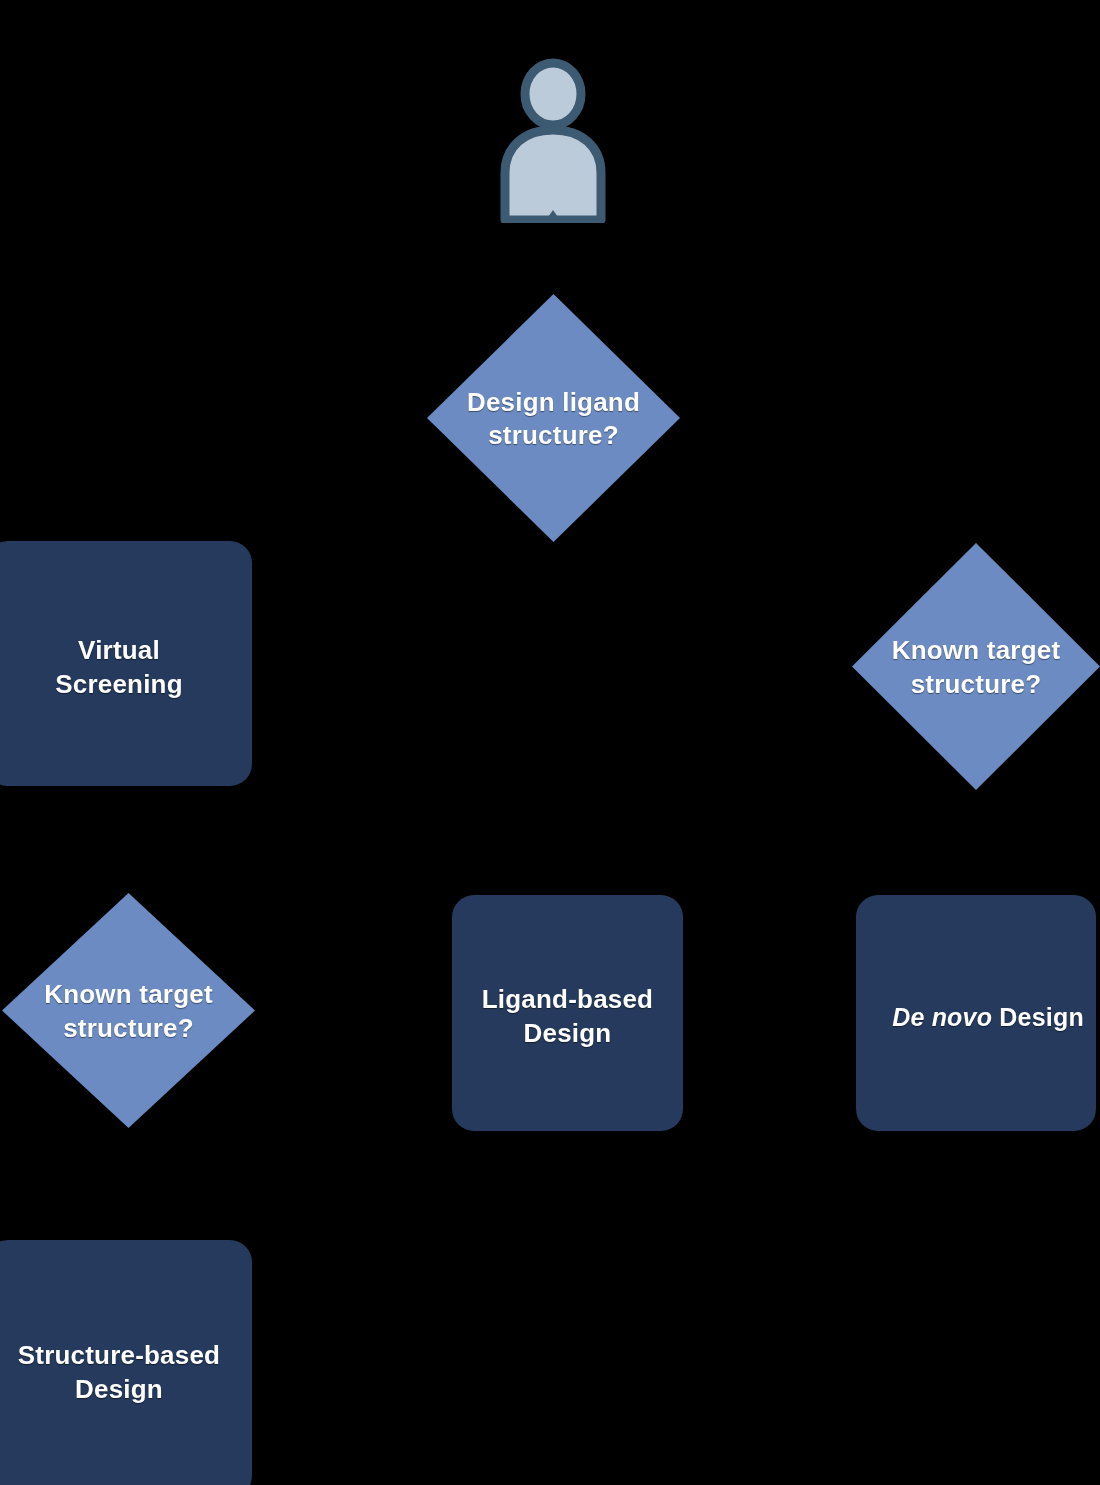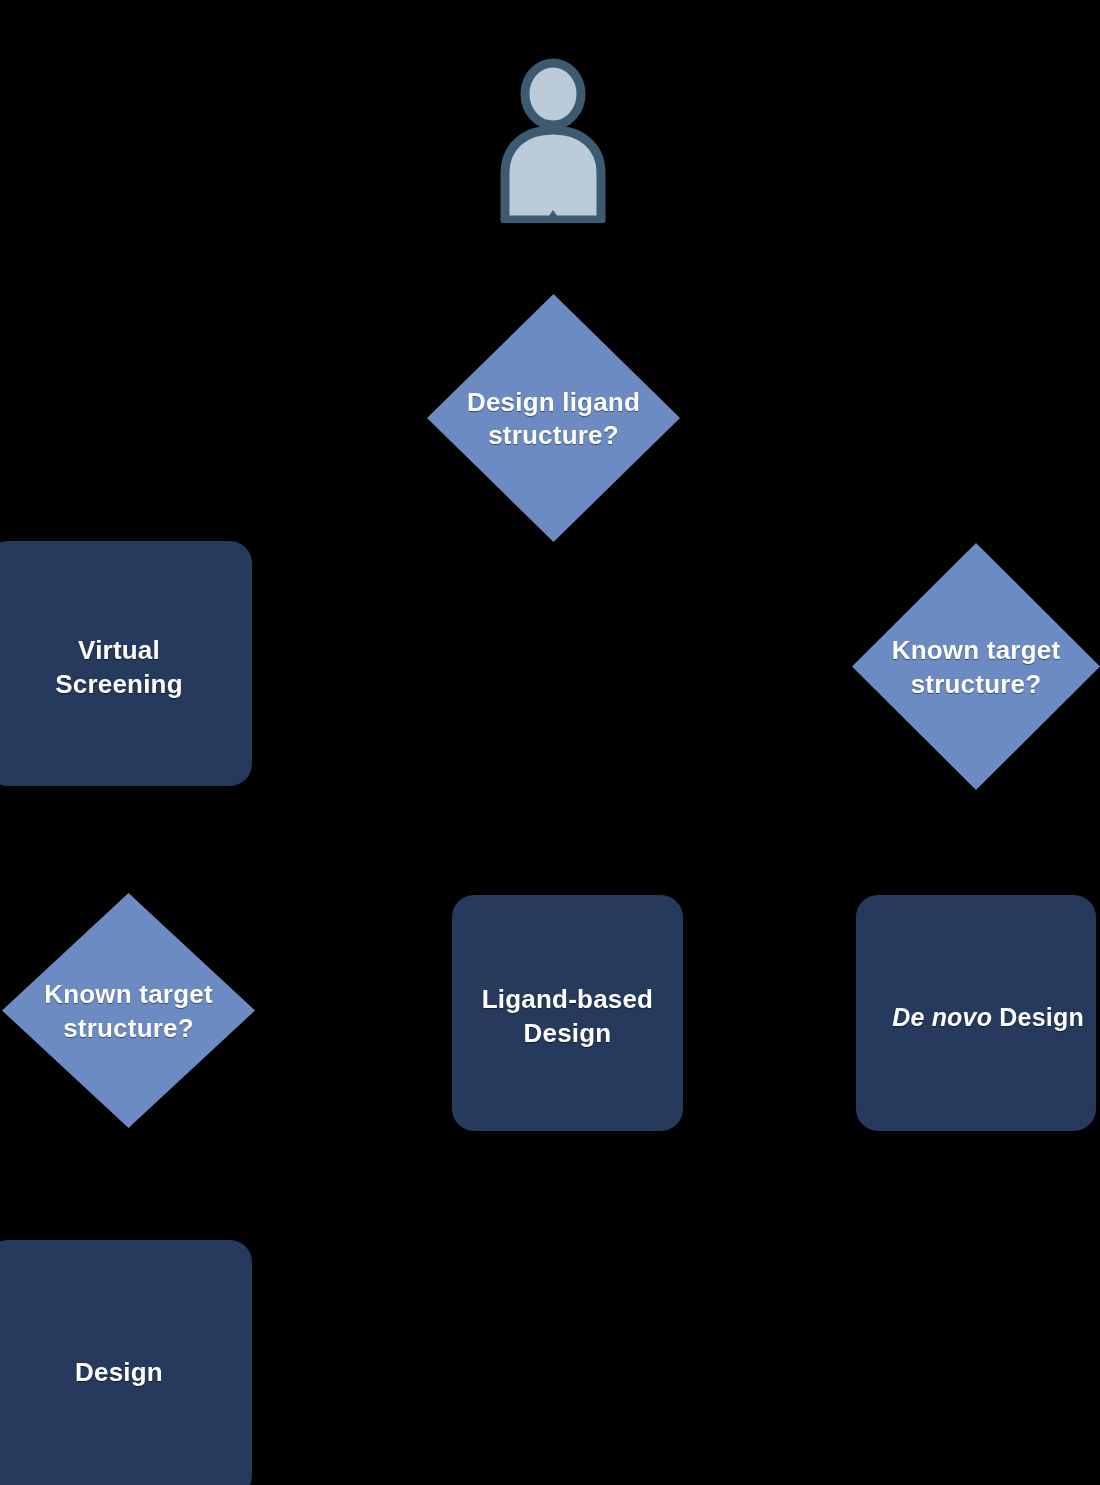--- a/index.html
+++ b/index.html
@@ -151,17 +151,18 @@
   </div>
 
   <div class="procbox" id="node-de-novo-design">
     <div class="boxtext">
       <span><i>De novo</i><b> Design</b></span>
     </div>
   </div>
 
   <div class="procbox" id="node-structure-based">
     <div class="boxtext">
+      <span>Structure-based</span>
       <span>Design</span>
     </div>
   </div>
 
 </div>
 
 </body></html>

